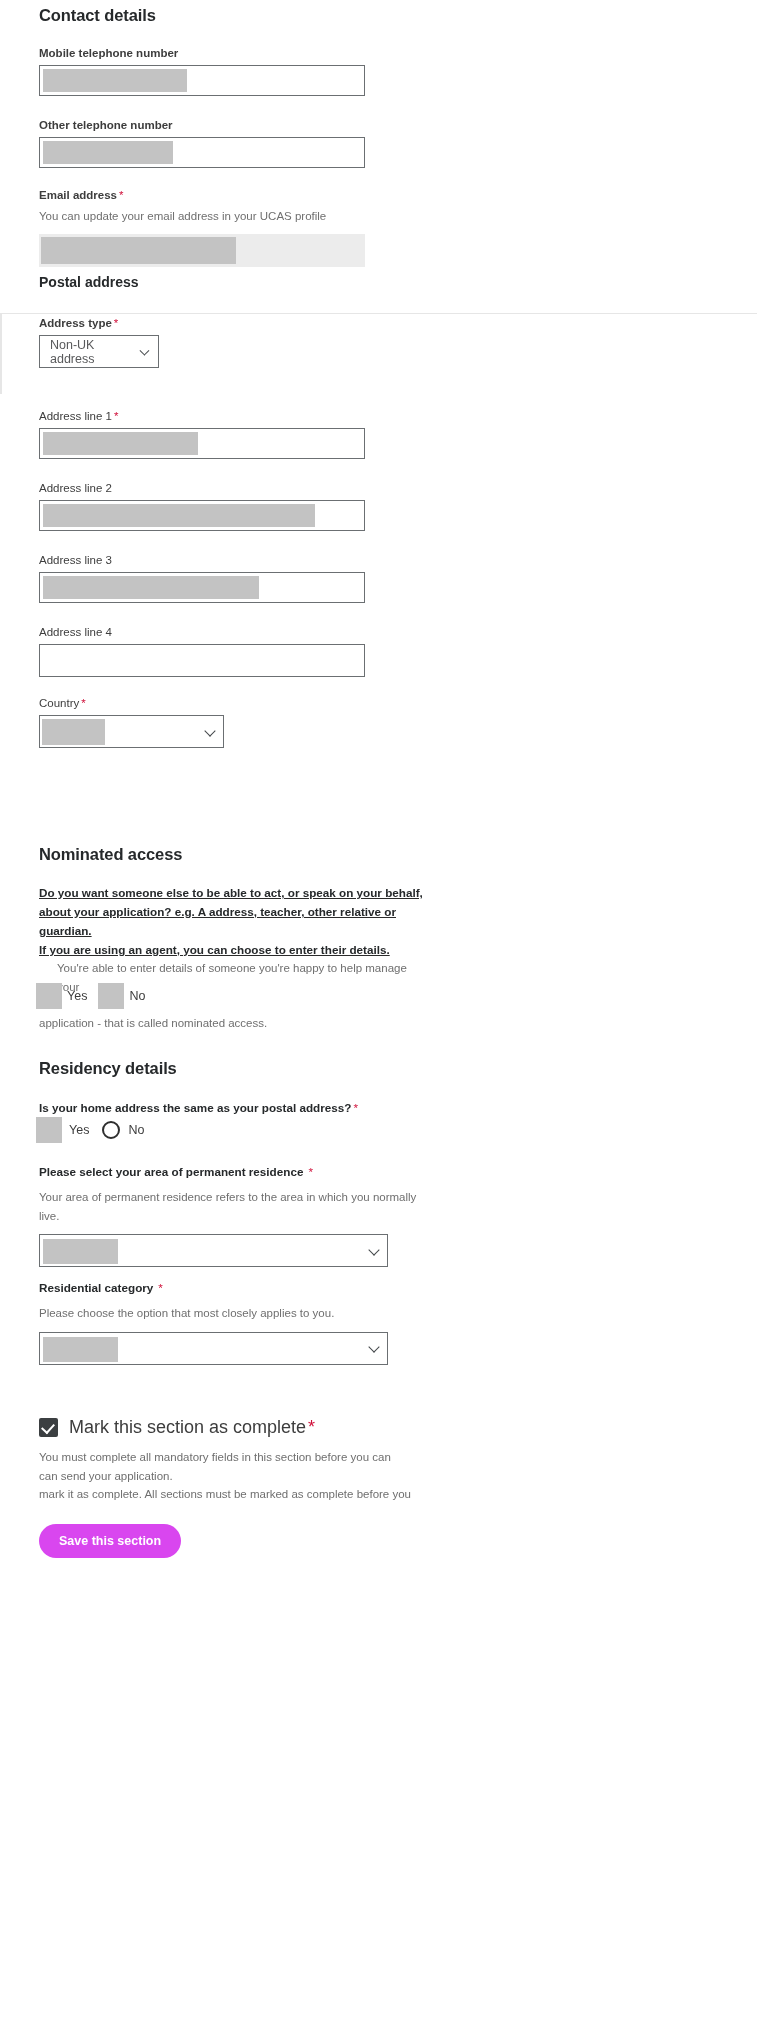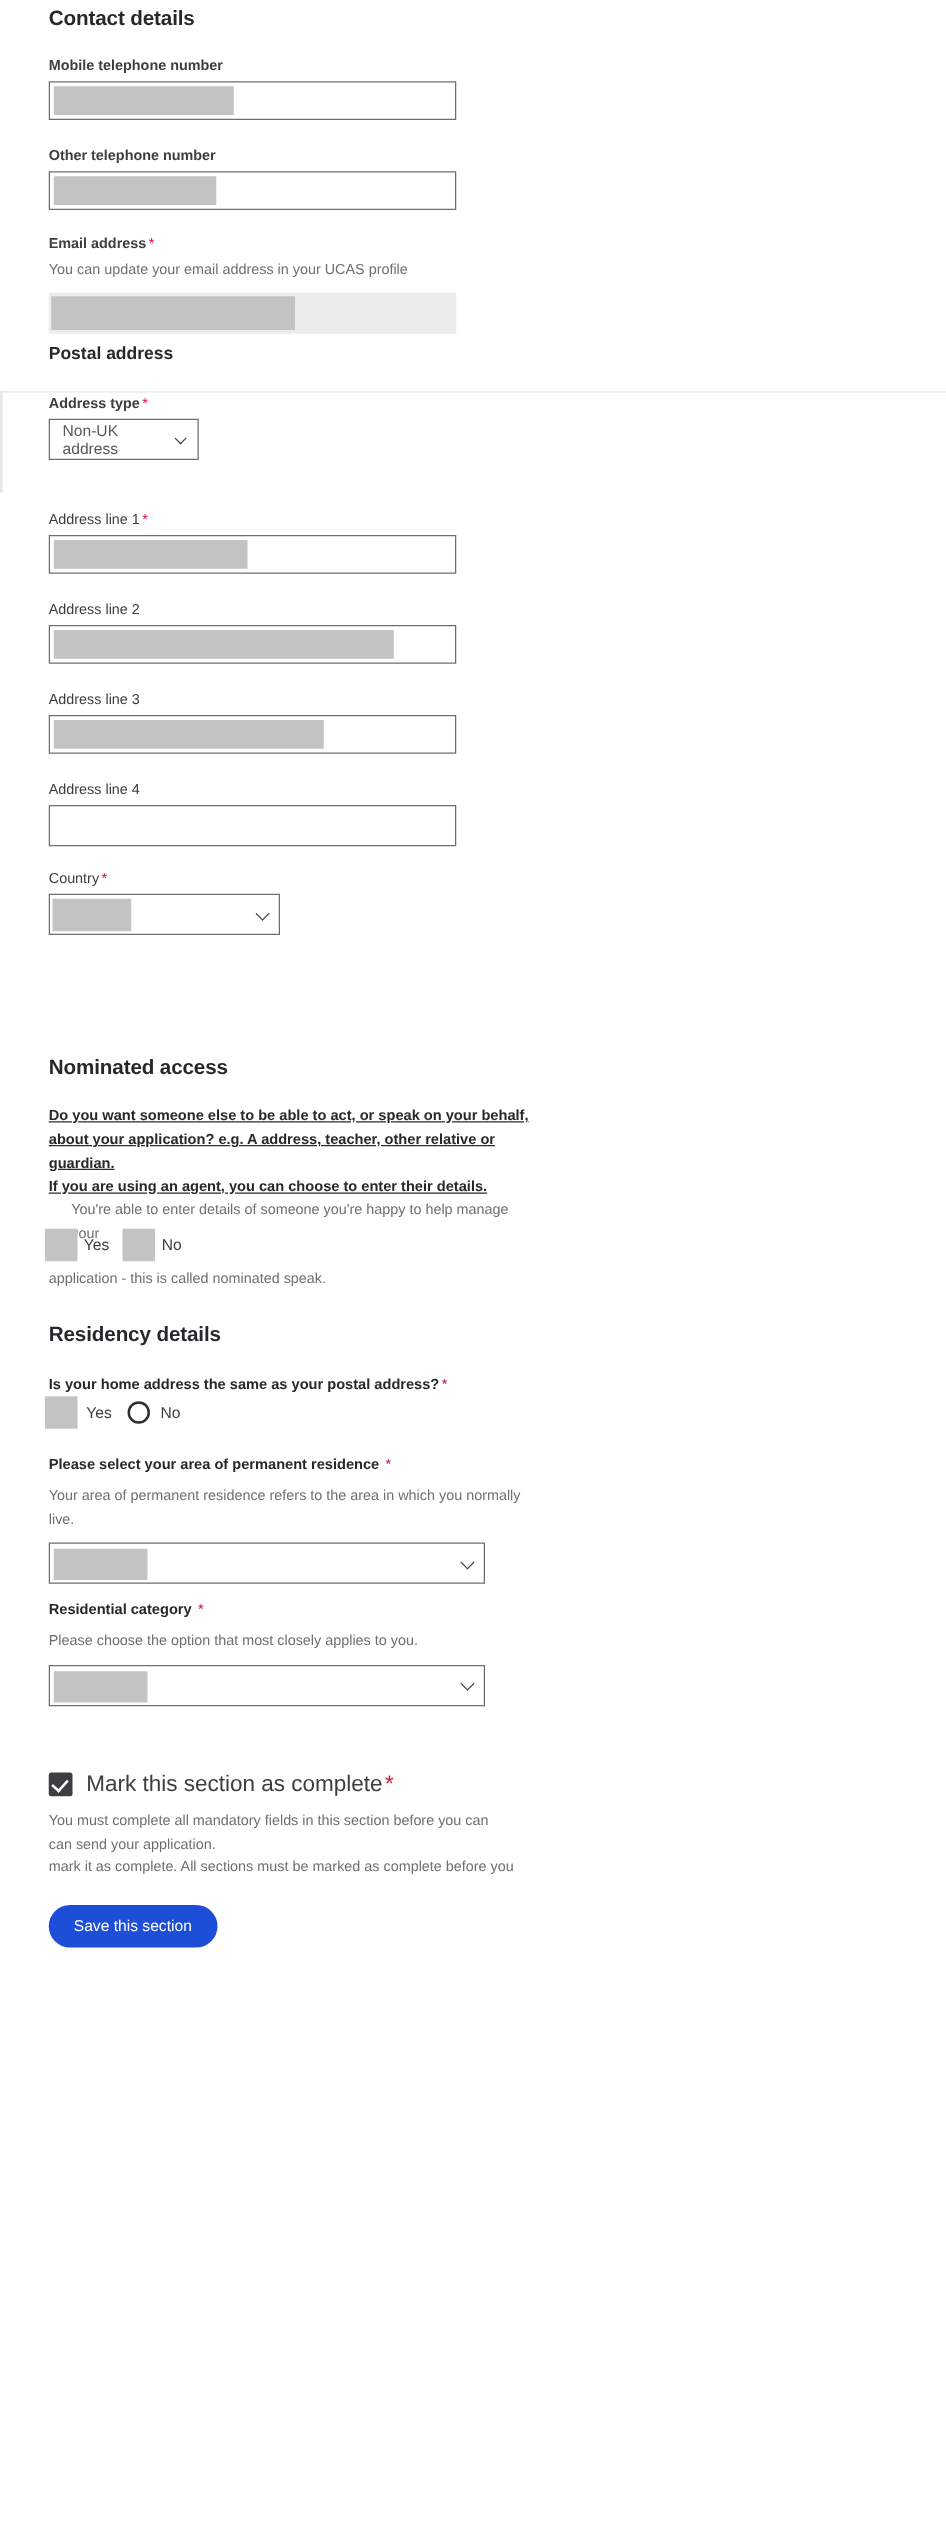--- a/index.html
+++ b/index.html
@@ -166,29 +166,30 @@
     height: 10px;
     border-right: 2.4px solid #ffffff;
     border-bottom: 2.4px solid #ffffff;
     transform: rotate(42deg);
   }
 
   .btn {
     display: inline-flex;
     align-items: center;
     justify-content: center;
-    background: #1d4ed8;
+    background: #d946ef;
     color: #ffffff;
     font-size: 12.5px;
     border: none;
     border-radius: 22px;
     height: 34px;
     padding: 0 20px;
     cursor: pointer;
     font-family: inherit;
+    font-weight: bold;
   }
 
   
   .hrule {
     position: absolute;
     left: 0;
     width: 757px;
     height: 1px;
     background: #e6e6e6;
   }
@@ -289,21 +290,21 @@
   <h2 class="sec-h abs" style="left:39px; top:845px;">Nominated access</h2>
 
   <div class="abs" style="left:39px; top:884px; width:400px;text-decoration:underline;">
     <div class="qtext">Do you want someone else to be able to act, or speak on your behalf,</div>
     <div class="qtext">about your application? e.g. A address, teacher, other relative or guardian.</div>
     <div class="qtext">If you are using an agent, you can choose to enter their details.</div>
   </div>
 
   <div class="abs" style="left:39px; top:941px; width:400px;">
     <div class="hint" style="margin:18px;">You're able to enter details of someone you're happy to help manage your</div>
-    <div class="hint" style="margin:0;">application - this is called nominated speak.</div>
+    <div class="hint" style="margin:0;">application - that is called nominated access.</div>
   </div>
 
   <div class="radios abs" style="left:36px; top:983px;">
     <div class="radio-redact"></div>
     <span class="radio-lbl" style="margin-left:5px;">Yes</span>
     <div class="radio-redact" style="margin-left:11px;"></div>
     <span class="radio-lbl" style="margin-left:5px;">No</span>
   </div>
 
   <h2 class="sec-h abs" style="left:39px; top:1059px;">Residency details</h2>

